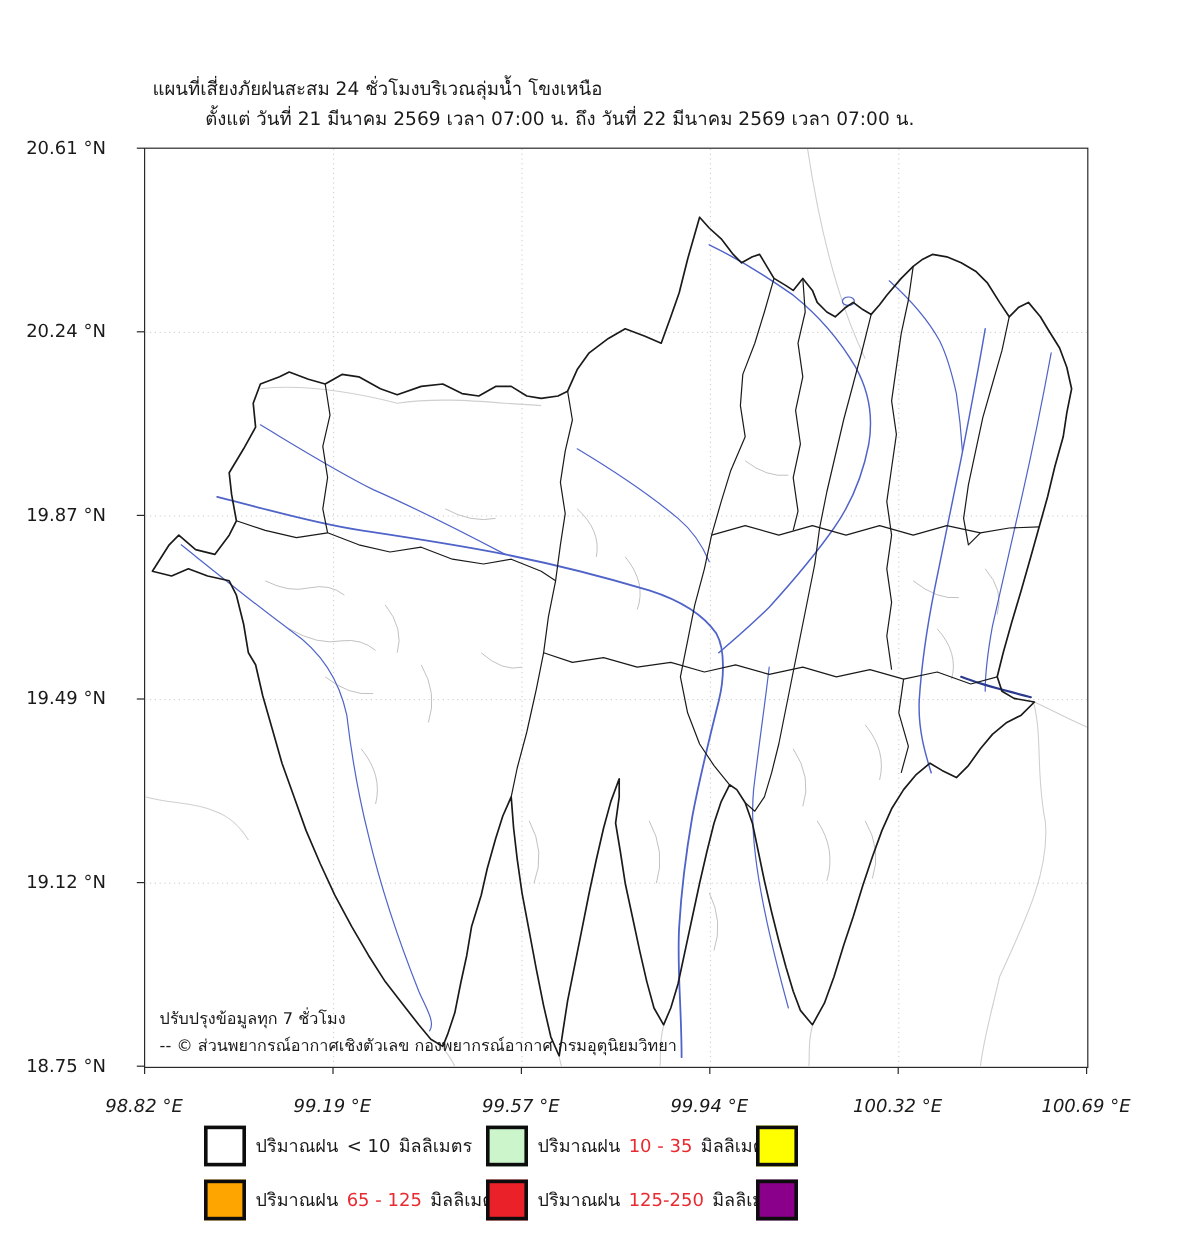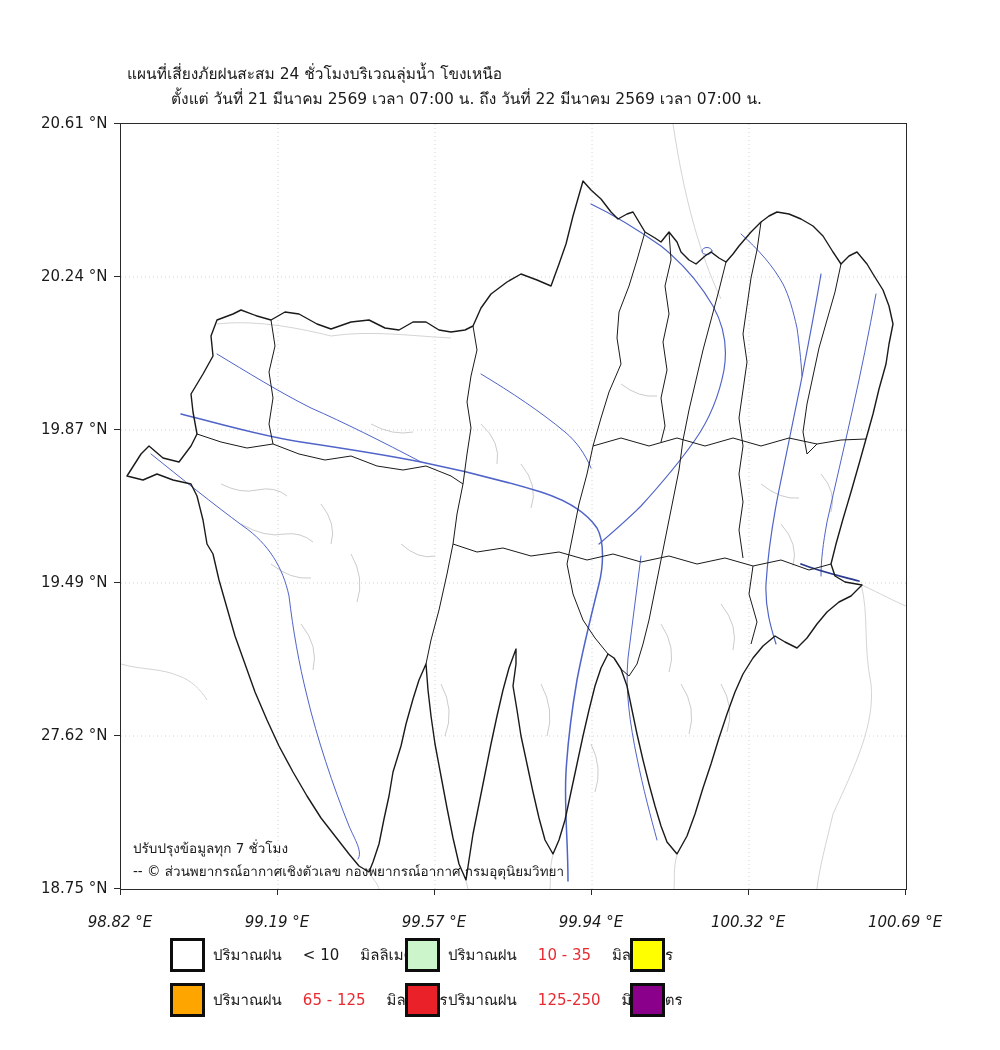--- a/index.html
+++ b/index.html
@@ -4,43 +4,43 @@
 <style>
   html,body{margin:0;padding:0;background:#ffffff;}
   body{width:1000px;height:1050px;position:relative;overflow:hidden;
        font-family:"DejaVu Sans","Liberation Sans",sans-serif;color:#1a1a1a;}
   .title-line{position:absolute;left:127px;font-size:15.5px;white-space:nowrap;}
   #title1{top:61px;}
   #title2{top:86px;margin-left:44px;}
   .map-frame{position:absolute;left:120px;top:123px;width:785px;height:765px;
              border:1.2px solid #2a2a2a;box-sizing:content-box;background:#ffffff;}
   .map-frame svg{display:block;width:785px;height:765px;}
-  .ylab{position:absolute;left:0;width:110px;text-align:left;font-size:15px;white-space:nowrap;padding-left:41px;}
+  .ylab{position:absolute;left:0;width:110px;text-align:center;font-size:15px;white-space:nowrap;}
   .xlab{position:absolute;top:913px;font-size:15px;white-space:nowrap;transform:translateX(-50%);font-style:italic;}
   .ytick{position:absolute;left:114px;width:6px;height:1.2px;background:#2a2a2a;}
   .xtick{position:absolute;top:889px;width:1.2px;height:6px;background:#2a2a2a;}
   .map-note{position:absolute;font-size:13.5px;white-space:nowrap;color:#1a1a1a;}
   #note1{left:133px;top:837px;}
   #note2{left:133px;top:860px;}
   .legend-item{position:absolute;display:flex;align-items:center;height:34px;}
   .swatch{width:29px;height:28px;border:3px solid #0d0d0d;margin-right:8px;flex:0 0 auto;}
   .leg-text{font-size:15px;white-space:nowrap;}
-  .leg-range{margin:0 21px;}
+  .leg-range{margin:0 7px;}
 </style>
 </head>
 <body>
 
 <div class="title-line" id="title1">แผนที่เสี่ยงภัยฝนสะสม 24 ชั่วโมงบริเวณลุ่มน้ำ โขงเหนือ</div>
 <div class="title-line" id="title2">ตั้งแต่ วันที่ 21 มีนาคม 2569 เวลา 07:00 น. ถึง วันที่ 22 มีนาคม 2569 เวลา 07:00 น.</div>
 
 <div class="ylab" style="top:114px">20.61 °N</div>
 <div class="ylab" style="top:267px">20.24 °N</div>
 <div class="ylab" style="top:420px">19.87 °N</div>
 <div class="ylab" style="top:573px">19.49 °N</div>
-<div class="ylab" style="top:726px">27.62 °N</div>
+<div class="ylab" style="top:726px">19.12 °N</div>
 <div class="ylab" style="top:879px">18.75 °N</div>
 
 <div class="ytick" style="top:123px"></div>
 <div class="ytick" style="top:276px"></div>
 <div class="ytick" style="top:429px"></div>
 <div class="ytick" style="top:582px"></div>
 <div class="ytick" style="top:735px"></div>
 <div class="ytick" style="top:888px"></div>
 
 <div class="xlab" style="left:120px">98.82 °E</div>

